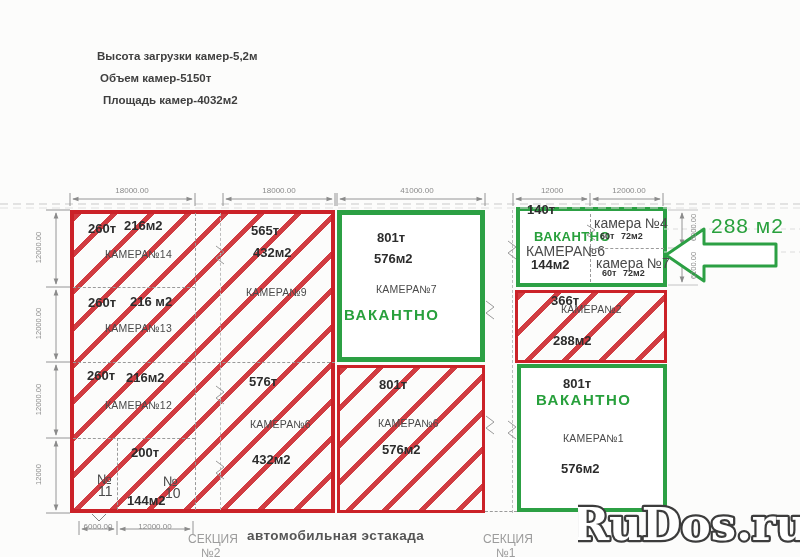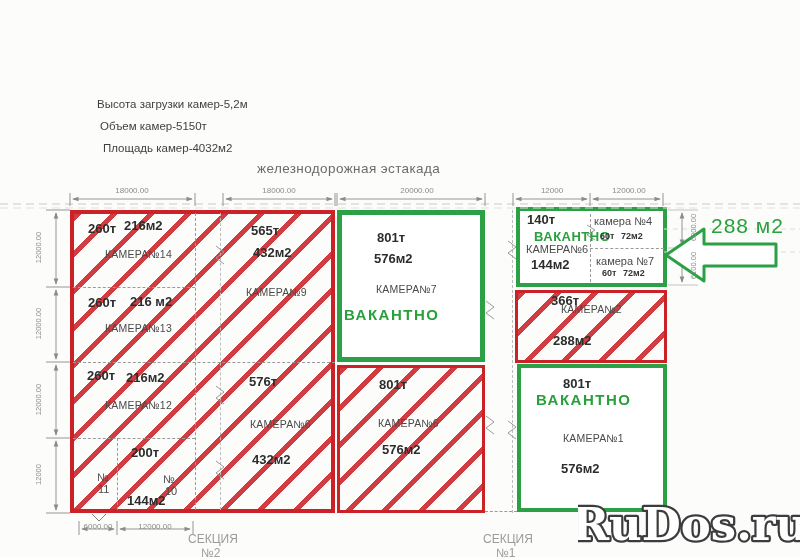--- a/index.html
+++ b/index.html
@@ -1,24 +1,24 @@
 <!DOCTYPE html>
 <html><head>
 <meta charset="utf-8">
 <style>
   html,body{margin:0;padding:0;background:#e8e8e8;}
   .canvas{position:relative;width:800px;height:557px;background:#fcfcfb;overflow:hidden;
           font-family:"Liberation Sans",sans-serif;}
   .t{position:absolute;white-space:nowrap;}
-  .hdr{font-weight:normal;color:#3f3f3f;font-size:11.5px;margin-top:48px;}
+  .hdr{font-weight:bold;color:#3f3f3f;font-size:11.5px;}
   .est{color:#6b6b6b;font-size:13.5px;letter-spacing:.4px;}
   .est2{color:#555;font-size:13.5px;font-weight:600;letter-spacing:.4px;}
   .b13{font-weight:bold;color:#2d2d2d;font-size:13px;}
   .nm{color:#4a4a4a;font-size:10.5px;letter-spacing:.2px;}
-  .nm9{color:#4a4a4a;font-size:11px;}
+  .nm9{color:#4a4a4a;font-size:14px;}
   .sb{font-weight:bold;color:#333;font-size:9px;}
   .vac{color:#28a03c;font-weight:800;font-size:15px;letter-spacing:1.5px;}
   .vac2{color:#28a03c;font-weight:800;font-size:13px;letter-spacing:.5px;}
   .big-green{font-size:21px;font-weight:normal;color:#28a03c;letter-spacing:1px;}
   .dim{position:absolute;color:#8b8b8b;font-size:8px;text-align:center;white-space:nowrap;}
   .dimr{position:absolute;width:60px;color:#8b8b8b;font-size:7.5px;text-align:center;
         transform:rotate(-90deg);transform-origin:center;white-space:nowrap;}
   .sec{position:absolute;color:#9c9c9c;font-size:12px;white-space:nowrap;}
   .blk{position:absolute;box-sizing:border-box;}
   .red-b{border:3px solid #cb2228;}
@@ -35,21 +35,21 @@
 </style>
 </head>
 <body>
 
 <div class="canvas">
 
   <span class="t hdr" style="left:97px;top:50px">Высота загрузки камер-5,2м</span>
   <span class="t hdr" style="left:100px;top:72px">Объем камер-5150т</span>
   <span class="t hdr" style="left:103px;top:94px">Площадь камер-4032м2</span>
 
-  <span class="t est" style="left:257px;top:161px">железнодорожная эстакада</span>
+  <span class="t est2" style="left:247px;top:528px">автомобильная эстакада</span>
 
   <div class="blk red-b4 hatch" style="left:70px;top:210px;width:265px;height:303px"></div>
 
   <div class="dashv" style="left:195px;top:213px;height:297px"></div>
   <div class="dashv-lt" style="left:220px;top:213px;height:297px"></div>
   <div class="dashv" style="left:117px;top:438px;height:72px"></div>
   <div class="dashh" style="left:73px;top:287px;width:122px"></div>
   <div class="dashh" style="left:73px;top:362px;width:262px"></div>
   <div class="dashh" style="left:73px;top:438px;width:122px"></div>
 
@@ -169,21 +169,21 @@
 
   <span class="t b13" style="left:377px;top:230px">801т</span>
   <span class="t b13" style="left:374px;top:251px">576м2</span>
   <span class="t nm" style="left:376px;top:283px">КАМЕРА№7</span>
   <span class="t vac" style="left:344px;top:306px">ВАКАНТНО</span>
 
   <span class="t b13" style="left:379px;top:377px">801т</span>
   <span class="t nm" style="left:378px;top:417px">КАМЕРА№6</span>
   <span class="t b13" style="left:382px;top:442px">576м2</span>
 
-  <span class="t b13" style="left:527px;top:212px">140т</span>
+  <span class="t b13" style="left:527px;top:202px">140т</span>
   <span class="t vac2" style="left:534px;top:229px">ВАКАНТНО</span>
   <span class="t nm9" style="left:526px;top:243px">КАМЕРА№6</span>
   <span class="t b13" style="left:531px;top:257px">144м2</span>
 
   <span class="t nm9" style="left:594px;top:215px">камера №4</span>
   <span class="t sb" style="left:600px;top:231px">60т</span>
   <span class="t sb" style="left:621px;top:231px">72м2</span>
 
   <span class="t nm9" style="left:596px;top:255px">камера №7</span>
   <span class="t sb" style="left:602px;top:268px">60т</span>
@@ -195,21 +195,21 @@
 
   <span class="t b13" style="left:563px;top:376px">801т</span>
   <span class="t vac" style="left:536px;top:391px">ВАКАНТНО</span>
   <span class="t nm" style="left:563px;top:432px">КАМЕРА№1</span>
   <span class="t b13" style="left:561px;top:461px">576м2</span>
 
   <span class="t big-green" style="left:711px;top:214px">288 м2</span>
 
   <span class="dim" style="left:102px;top:186px;width:60px">18000.00</span>
   <span class="dim" style="left:249px;top:186px;width:60px">18000.00</span>
-  <span class="dim" style="left:387px;top:186px;width:60px">20000.00</span>
+  <span class="dim" style="left:387px;top:186px;width:60px">41000.00</span>
   <span class="dim" style="left:522px;top:186px;width:60px">12000</span>
   <span class="dim" style="left:599px;top:186px;width:60px">12000.00</span>
 
   <span class="dimr" style="left:8px;top:243px">12000.00</span>
   <span class="dimr" style="left:8px;top:319px">12000.00</span>
   <span class="dimr" style="left:8px;top:395px">12000.00</span>
   <span class="dimr" style="left:8px;top:470px">12000</span>
 
   <span class="dimr" style="left:663px;top:223px">6000.00</span>
   <span class="dimr" style="left:663px;top:261px">6100.00</span>

